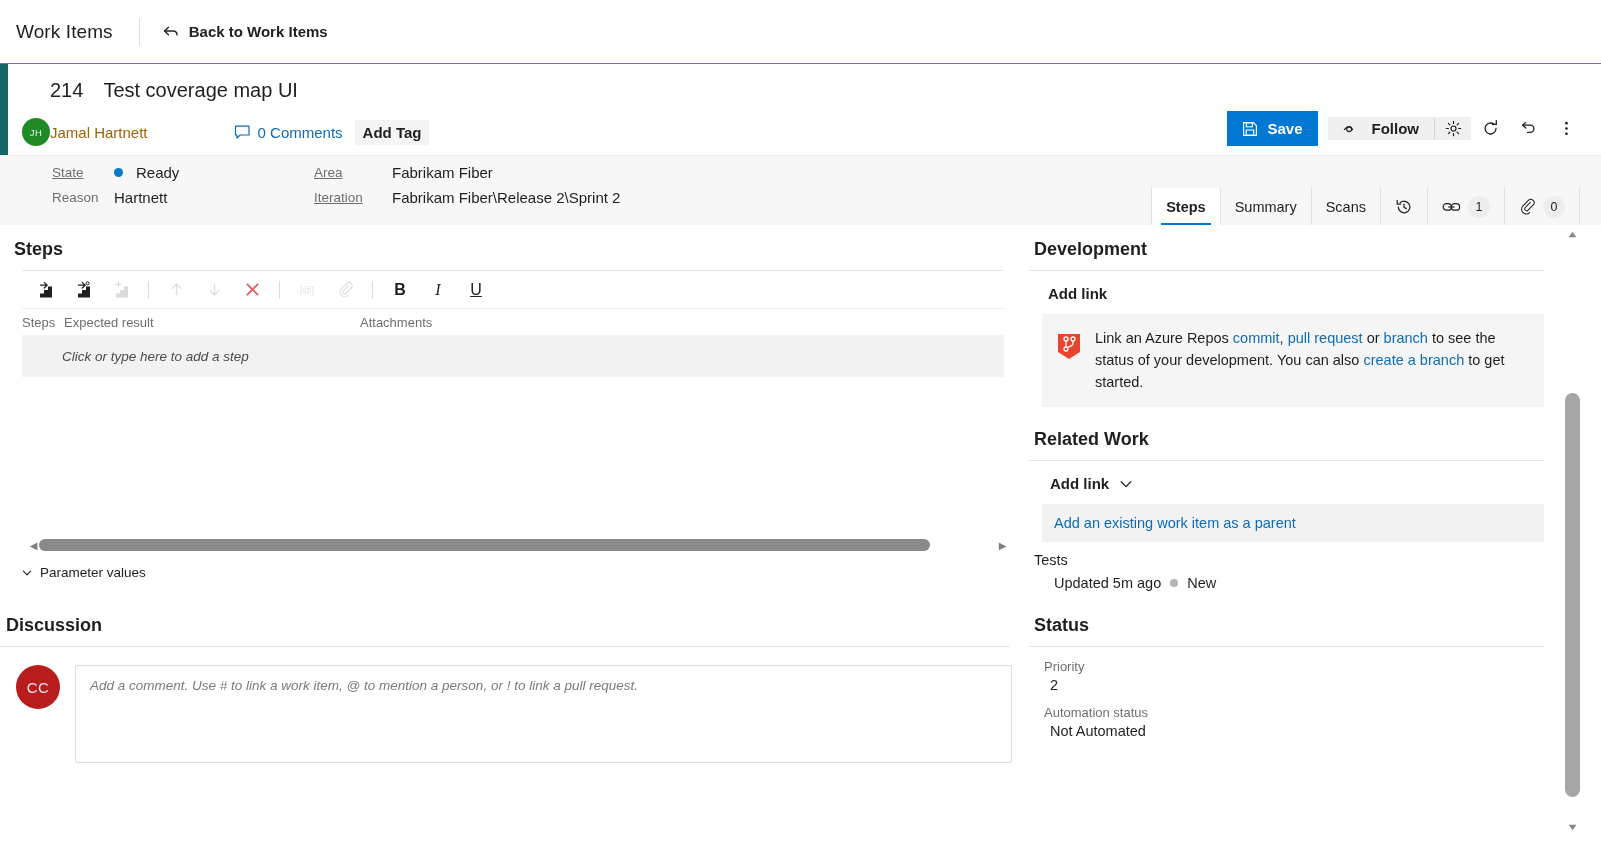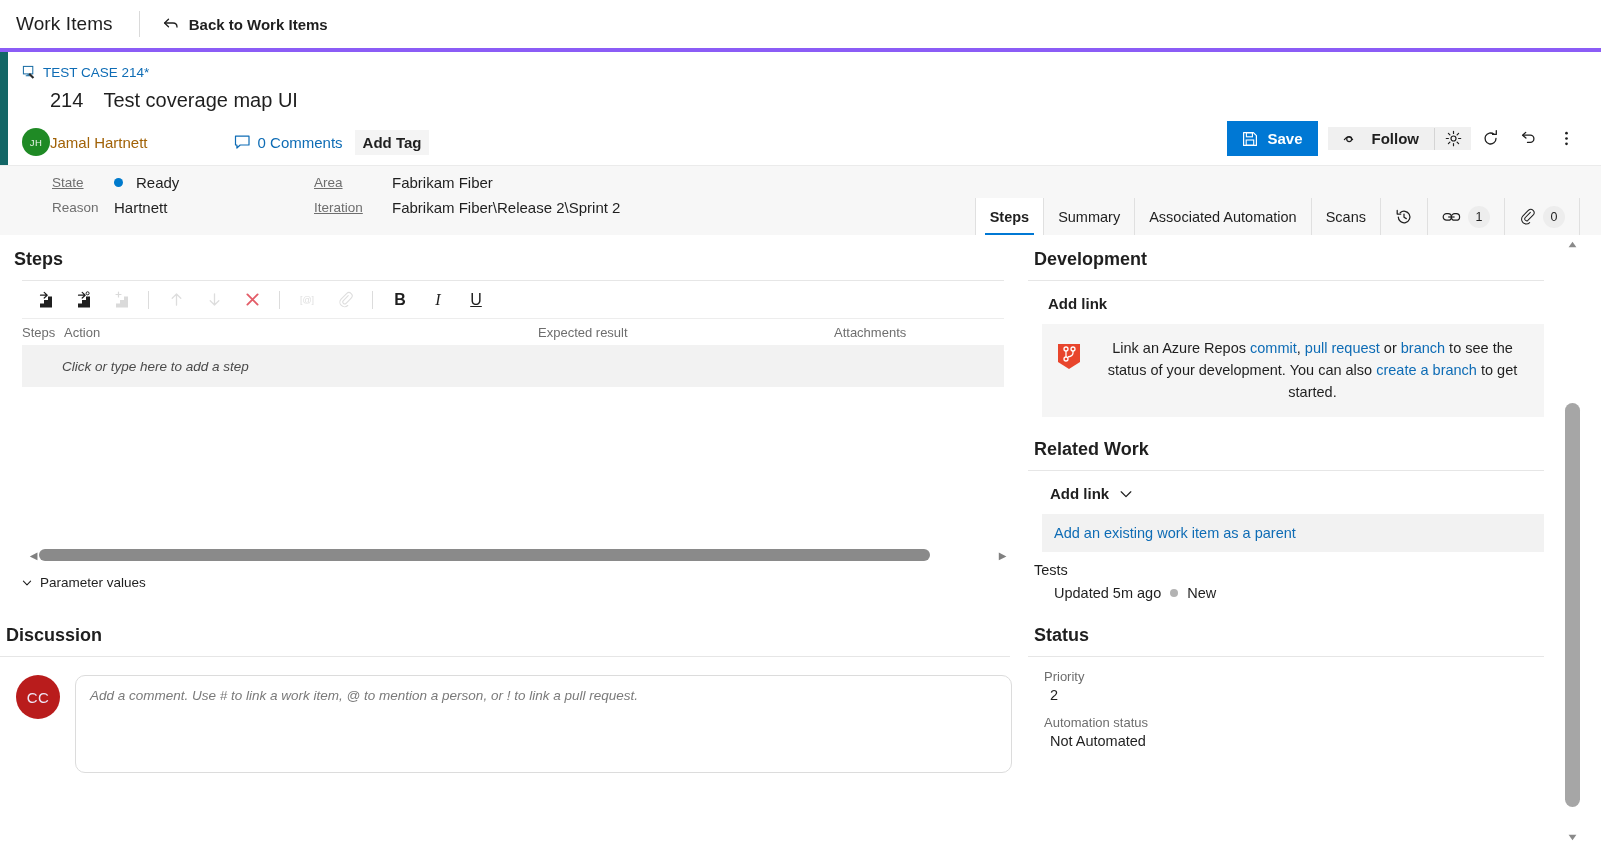--- a/index.html
+++ b/index.html
@@ -8,24 +8,24 @@
     width: 1601px; height: 865px;
     overflow: hidden;
     background: #ffffff;
     font-family: "Liberation Sans", sans-serif;
     color: #1f1f1f;
     -webkit-font-smoothing: antialiased;
   }
 
   
   .hubbar {
-    height: 52px;
+    height: 64px;
     display: flex;
     align-items: center;
-    border-bottom: 4px solid #8b5cf6;
+    border-bottom: 1px solid #8b5cf6;
     background: #fff;
     padding-left: 16px;
   }
   .hub-title { font-size: 19px; color: #1f1f1f; font-weight: 400; letter-spacing: .1px; }
   .hub-sep { width: 1px; height: 26px; background: #dadada; margin: 0 22px 0 26px; }
   .back-link {
     display: flex; align-items: center; gap: 9px;
     font-size: 15px; font-weight: bold; color: #1f1f1f; cursor: pointer;
   }
   .back-arrow { display:block; width:18px; height:18px; }
@@ -171,36 +171,36 @@
   .disc-h { font-size: 18px; font-weight: bold; padding: 0 0 10px 6px; }
   .disc-rule { border-bottom: 1px solid #e6e6e6; margin-right: 2px; }
   .disc-body { display: flex; gap: 15px; padding: 18px 0 0 16px; }
   .avatar-cc {
     width: 44px; height: 44px; border-radius: 50%;
     background: #b91c1c; color: #efe6f5;
     display:flex; align-items:center; justify-content:center;
     font-size: 15px; flex: none; letter-spacing: .5px;
   }
   .comment-box {
-    flex: 1; min-height: 98px; border: 1px solid #dcdcdc; border-radius: 10px;
+    flex: 1; min-height: 98px; border: 1px solid #dcdcdc; border-radius: 2px;
     padding: 12px 14px; font-size: 13.5px; font-style: italic; color: #7a7a7a;
     background: #fff; cursor: text;
   }
 
   
   .rp-sec { padding-top: 14px; }
   .rp-h { font-size: 18px; font-weight: bold; padding-left: 6px; padding-bottom: 10px; }
   .rp-rule { border-bottom: 1px solid #e6e6e6; }
   .rp-sub { font-size: 15px; font-weight: bold; padding: 14px 0 12px 20px; }
   .dev-card {
     background: #f5f5f5; margin: 0 0 0 14px; padding: 13px 14px 14px 13px;
     display: flex; gap: 12px; align-items: flex-start;
   }
   .repo-icon { width: 28px; height: 30px; flex: none; margin-top: 3px; }
-  .dev-text { font-size: 14.5px; line-height: 22px; color: #1f1f1f; text-align: center; }
+  .dev-text { font-size: 14.5px; line-height: 22px; color: #1f1f1f; }
   a.lnk { color: #0e6cb5; text-decoration: none; cursor: pointer; }
 
   .addlink-row {
     display: flex; align-items: center; gap: 10px;
     font-size: 15px; font-weight: bold; padding: 14px 0 12px 22px; cursor: pointer;
   }
   .rw-parent {
     background: #f2f2f2; margin-left: 14px; padding: 11px 0 11px 12px;
     font-size: 14.5px; color: #0e6cb5; cursor: pointer;
   }
@@ -246,28 +246,20 @@
       <path d="M6.5 4.2 L2.6 8 L6.5 11.8" fill="none" stroke="#1f1f1f" stroke-width="1.3" stroke-linecap="round" stroke-linejoin="round"></path>
       <path d="M2.8 8 H11 q4 0 4 4" fill="none" stroke="#1f1f1f" stroke-width="1.3" stroke-linecap="round"></path>
     </svg>
     <span>Back to Work Items</span>
   </div>
 </div>
 
 <div class="wi-wrap">
   <div class="wi-accent"></div>
   <div class="wi-header">
-    <div class="wi-type-row">
-      <svg class="wi-type-icon" viewBox="0 0 16 16">
-        <rect x="1.5" y="1.5" width="10" height="8" fill="none" stroke="#1b6ea5" stroke-width="1.1"></rect>
-        <path d="M4 11.5 h5 M6.5 9.5 v2" stroke="#1b6ea5" stroke-width="1.1" fill="none"></path>
-        <path d="M8.5 8.5 l4.5 4.5 -1.6 1.6 -4.5 -4.5 z" fill="#2b2b2b"></path>
-      </svg>
-      <span class="wi-type-text">TEST CASE 214*</span>
-    </div>
     <div class="wi-title-row">
       <span class="wi-id">214</span>
       <span class="wi-title">Test coverage map UI</span>
     </div>
     <div class="wi-meta-row">
       <div class="avatar">
         <span>JH</span>
       </div>
       <span class="assignee">Jamal Hartnett</span>
       <div class="comments-link">
@@ -353,23 +345,20 @@
   </div>
 
   <div class="tabs">
     <div class="tab active">
       <span>Steps</span>
     </div>
     <div class="tab">
       <span>Summary</span>
     </div>
     <div class="tab">
-      <span>Associated Automation</span>
-    </div>
-    <div class="tab">
       <span>Scans</span>
     </div>
     <div class="tab">
       <svg width="18" height="18" viewBox="0 0 18 18">
         <path d="M3.3 9 a5.8 5.8 0 1 0 1.9 -4.3" fill="none" stroke="#1f1f1f" stroke-width="1.25" stroke-linecap="round"></path>
         <path d="M2.2 2.4 V6 H5.8" fill="none" stroke="#1f1f1f" stroke-width="1.25" stroke-linecap="round" stroke-linejoin="round"></path>
         <path d="M9 6.1 V9.2 L11.3 10.6" fill="none" stroke="#1f1f1f" stroke-width="1.25" stroke-linecap="round"></path>
       </svg>
     </div>
     <div class="tab">
@@ -449,21 +438,20 @@
       <div class="tb-btn">
         <span class="tb-letter i">I</span>
       </div>
       <div class="tb-btn">
         <span class="tb-letter u">U</span>
       </div>
     </div>
 
     <div class="grid-head">
       <div class="gh-steps">Steps</div>
-      <div class="gh-action">Action</div>
       <div class="gh-expected">Expected result</div>
       <div class="gh-attach">Attachments</div>
     </div>
 
     <div class="grid-row-add">Click or type here to add a step</div>
 
     <div class="hscroll">
       <div class="hs-arrow">◀</div>
       <div class="hs-track">
         <div class="hs-thumb"></div>

